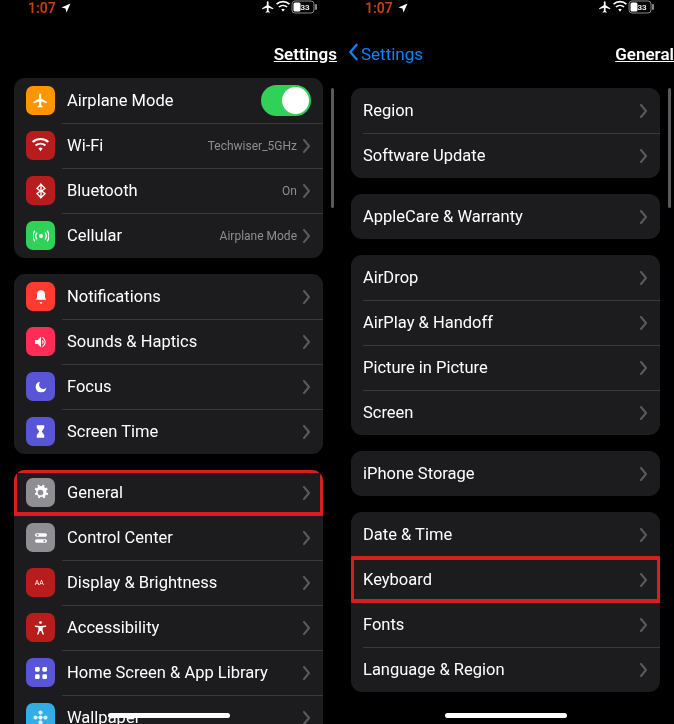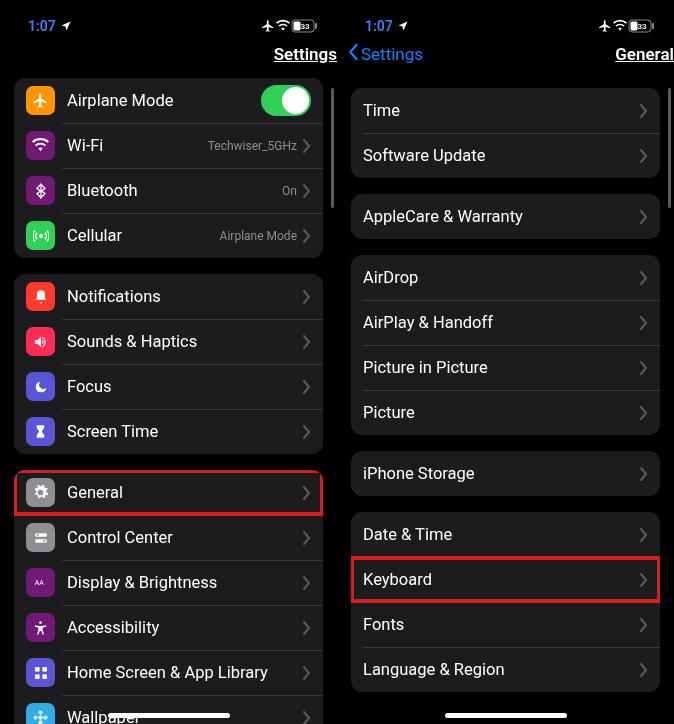--- a/index.html
+++ b/index.html
@@ -17,26 +17,26 @@
     background: #000;
     position: relative;
     overflow: hidden;
     display: flex;
     flex-direction: column;
   }
   .phone + .phone { margin-left: 0px; }
   .status-bar {
     height: 36px;
     display: flex;
-    align-items: center;
+    align-items: flex-start;
     justify-content: space-between;
-    color: #3b82f6;
+    color: #c2410c;
     font-size: 14px;
     font-weight: 600;
-    padding: 16px 18px 0 28px;
+    padding: 0 18px 0 28px;
   }
   .status-left { display: flex; align-items: center; gap: 4px; }
   .status-right { display: flex; align-items: center; }
   .status-ic { display: inline-flex; align-items: center; }
   .nav-header {
     height: 36px;
     display: flex;
     align-items: center;
     justify-content: flex-end;
     position: relative;
@@ -166,21 +166,21 @@
     bottom: 6px;
     left: 50%;
     transform: translateX(-50%);
     width: 122px;
     height: 5px;
     background: #fff;
     border-radius: 3px;
     z-index: 10;
   }
   .ic-orange { background: #ff9500; }
-  .ic-blue   { background: #701a75; }
+  .ic-blue   { background: #b91c1c; }
   .ic-green  { background: #30d158; }
   .ic-red    { background: #ff3b30; }
   .ic-pink   { background: #ff2d55; }
   .ic-purple { background: #5856d6; }
   .ic-gray   { background: #8e8e93; }
   .ic-cyan   { background: #32ade6; }
 </style>
 </head>
 <body>
 
@@ -465,21 +465,21 @@
       </span>
       <span>Settings</span>
     </div>
     <div class="nav-title">General</div>
   </div>
   <div class="content">
     <div class="scroll-ind"></div>
     <div id="right-groups">
         <div class="group">
           <div class="row no-icon">
-            <span class="row-label">Time</span>
+            <span class="row-label">Region</span>
             <span class="chevron">
               <svg width="8" height="14" viewBox="0 0 8 14" fill="none">
                 <path d="M1 1l5 6-5 6" stroke="#5a5a5e" stroke-width="2" stroke-linecap="round" stroke-linejoin="round"></path>
               </svg>
             </span>
           </div>
           <div class="row no-icon">
             <span class="row-label">Software Update</span>
             <span class="chevron">
               <svg width="8" height="14" viewBox="0 0 8 14" fill="none">
@@ -517,21 +517,21 @@
           </div>
           <div class="row no-icon">
             <span class="row-label">Picture in Picture</span>
             <span class="chevron">
               <svg width="8" height="14" viewBox="0 0 8 14" fill="none">
                 <path d="M1 1l5 6-5 6" stroke="#5a5a5e" stroke-width="2" stroke-linecap="round" stroke-linejoin="round"></path>
               </svg>
             </span>
           </div>
           <div class="row no-icon">
-            <span class="row-label">Picture</span>
+            <span class="row-label">Screen</span>
             <span class="chevron">
               <svg width="8" height="14" viewBox="0 0 8 14" fill="none">
                 <path d="M1 1l5 6-5 6" stroke="#5a5a5e" stroke-width="2" stroke-linecap="round" stroke-linejoin="round"></path>
               </svg>
             </span>
           </div>
         </div>
         <div class="group">
           <div class="row no-icon">
             <span class="row-label">iPhone Storage</span>

